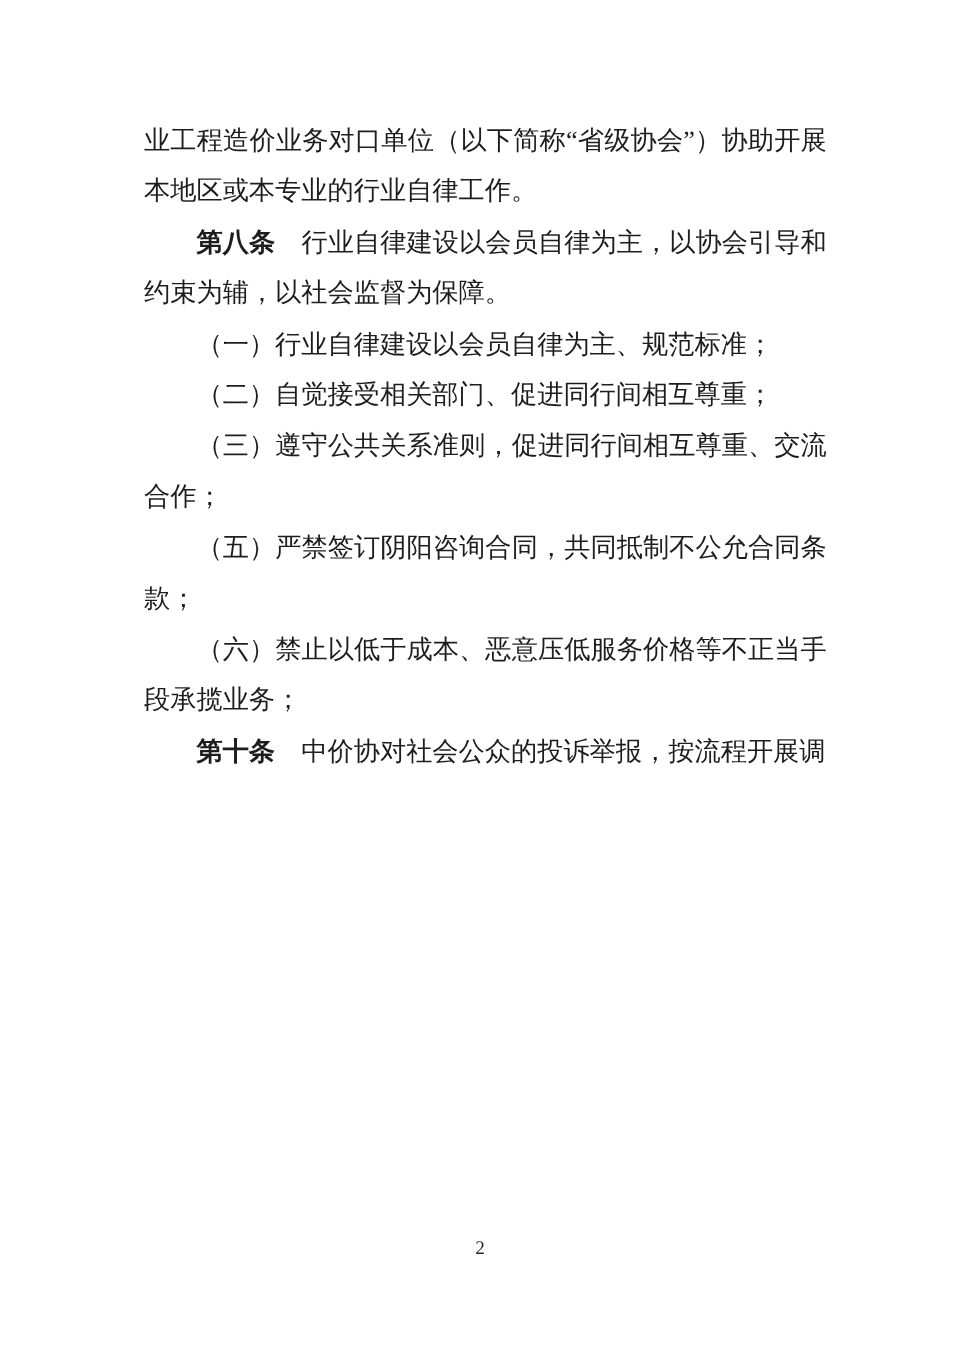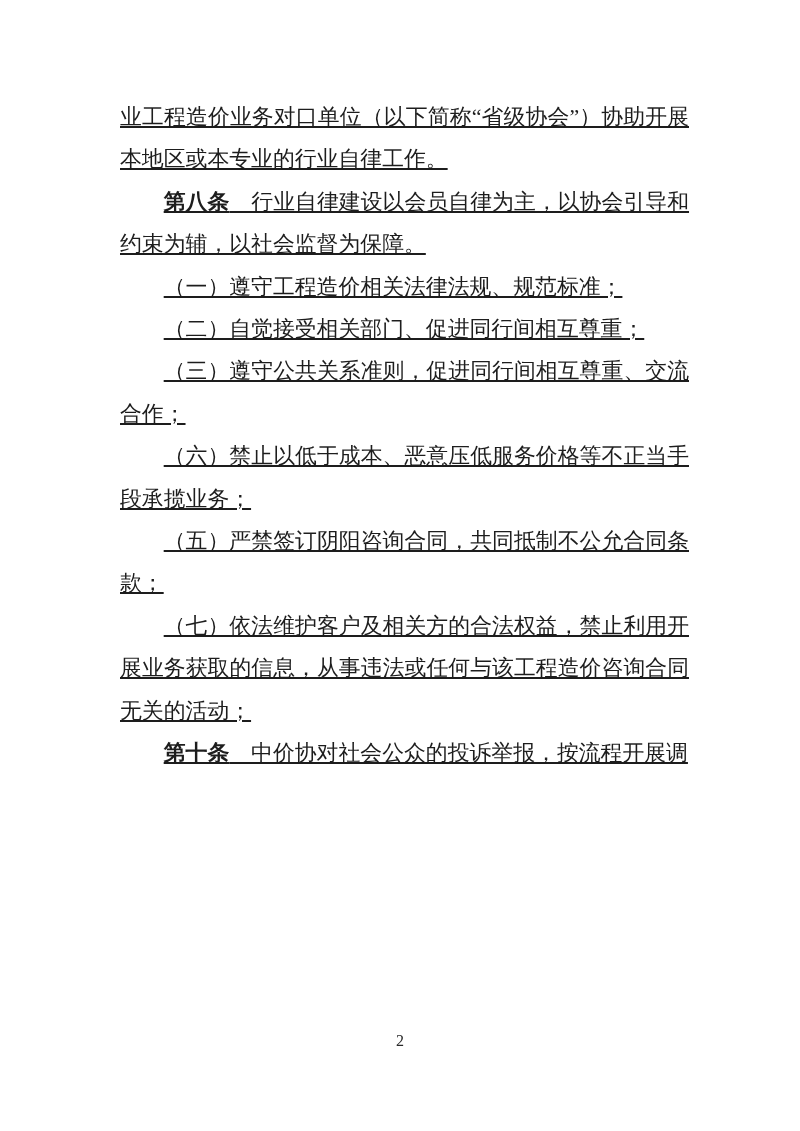--- a/index.html
+++ b/index.html
@@ -20,21 +20,20 @@
     position: absolute;
     left: 120px;
     top: 96px;
     width: 569px;
     font-size: 21.85px;
     line-height: 42.4px;
     text-align: justify;
     letter-spacing: 0;
     word-break: normal;
     line-break: anywhere;
-    text-decoration: underline;
   }
   .para {
     margin: 0;
     padding: 0;
     text-indent: 0;
   }
   .para.indent {
     text-indent: 2em;
   }
   .seg.bold {
@@ -52,22 +51,21 @@
     color: #2a2a2a;
   }
 </style>
 </head>
 <body>
 
 <div class="page">
   <div class="content">
       <p class="para"><span class="seg">业工程造价业务对口单位（以下简称“省级协会”）协助开展本地区或本专业的行业自律工作。</span></p>
       <p class="para indent"><span class="seg bold">第八条</span><span class="seg">　行业自律建设以会员自律为主，以协会引导和约束为辅，以社会监督为保障。</span></p>
-      <p class="para indent"><span class="seg">（一）遵守工程造价相关法律法规、规范标准；</span></p>
+      <p class="para indent"><span class="seg">（一）行业自律建设以会员自律为主、规范标准；</span></p>
       <p class="para indent"><span class="seg">（二）自觉接受相关部门、促进同行间相互尊重；</span></p>
       <p class="para indent"><span class="seg">（三）遵守公共关系准则，促进同行间相互尊重、交流合作；</span></p>
+      <p class="para indent"><span class="seg">（五）严禁签订阴阳咨询合同，共同抵制不公允合同条款；</span></p>
       <p class="para indent"><span class="seg">（六）禁止以低于成本、恶意压低服务价格等不正当手段承揽业务；</span></p>
-      <p class="para indent"><span class="seg">（五）严禁签订阴阳咨询合同，共同抵制不公允合同条款；</span></p>
-      <p class="para indent"><span class="seg">（七）依法维护客户及相关方的合法权益，禁止利用开展业务获取的信息，从事违法或任何与该工程造价咨询合同无关的活动；</span></p>
       <p class="para indent"><span class="seg bold">第十条</span><span class="seg">　中价协对社会公众的投诉举报，按流程开展调</span></p>
     </div>
   <div class="page-number">2</div>
 </div>
 
 </body></html>

